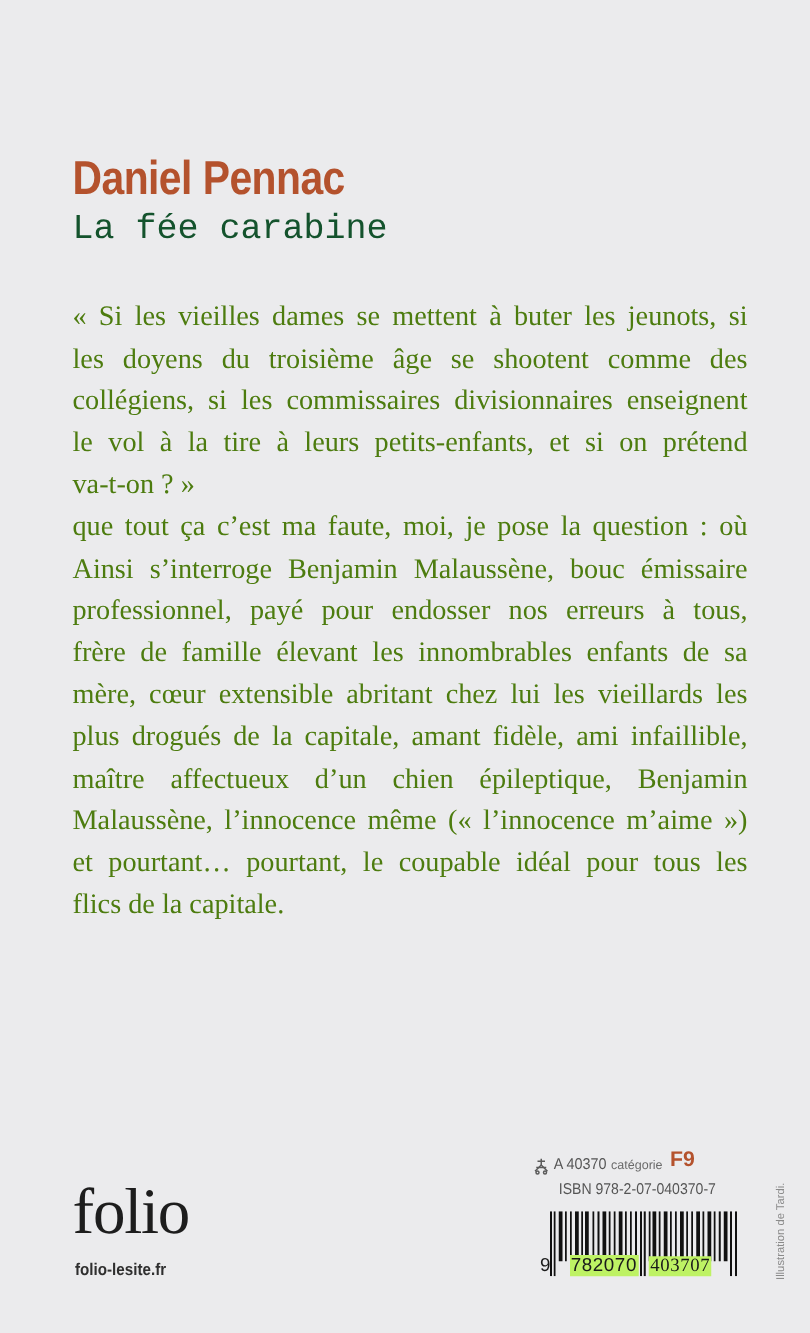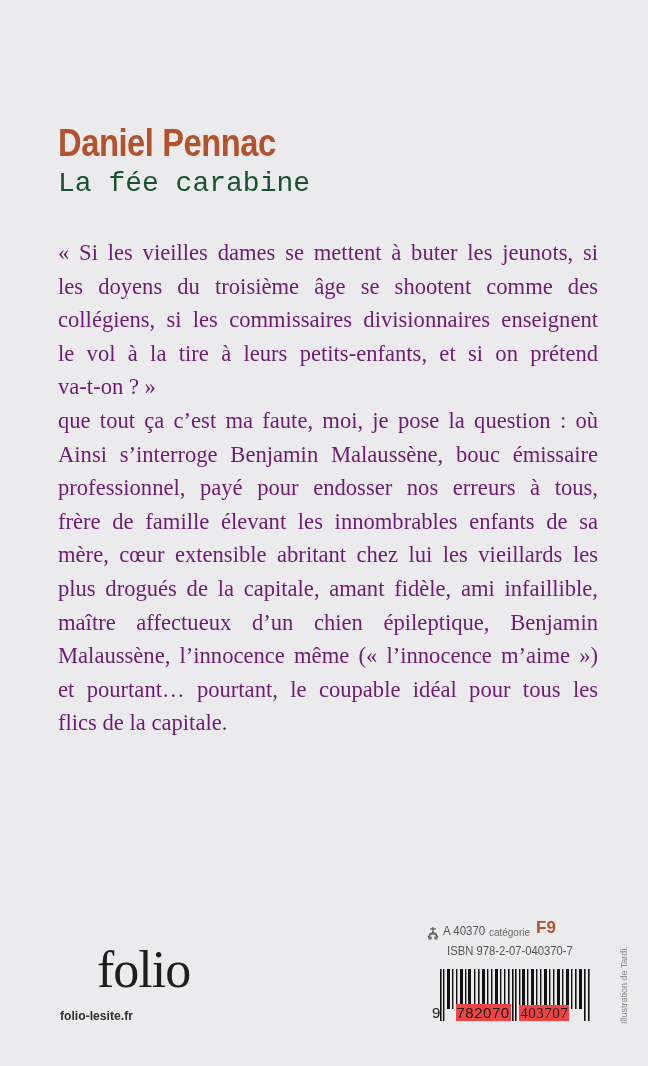--- a/index.html
+++ b/index.html
@@ -40,41 +40,40 @@
       line-height: 1;
     }
     .blurb {
       position: absolute;
       left: 58px;
       top: 236px;
       width: 540px;
       font-family: "Liberation Serif", serif;
       font-size: 22.6px;
       line-height: 33.6px;
-      color: #701a75;
+      color: #4d7c0f;
     }
     .blurb .line {
       display: block;
       white-space: nowrap;
       height: 33.6px;
     }
     .blurb .line.justify {
       text-align: justify;
       text-align-last: justify;
     }
     .publisher-logo {
       position: absolute;
       left: 58px;
       top: 944px;
       font-family: "Liberation Serif", serif;
       font-size: 52px;
       color: #1d1d1d;
       letter-spacing: -1px;
       line-height: 1;
-      margin-left: 39px;
     }
     .publisher-site {
       position: absolute;
       left: 60px;
       top: 1008px;
       font-family: "Liberation Sans", sans-serif;
       font-weight: bold;
       font-size: 13.5px;
       color: #2f2f2f;
       transform: scaleX(0.9);
@@ -142,21 +141,21 @@
       font-family: "Liberation Sans", sans-serif;
       font-size: 15px;
       color: #1a1a1a;
       letter-spacing: 0.5px;
       white-space: nowrap;
     }
     .barcode-digits .lead {
       margin-right: 4px;
     }
     .barcode-digits .grp {
-      background: #ef4444;
+      background: #bef264;
       padding: 0 1px;
     }
     .credit {
       position: absolute;
       left: 619px;
       top: 1024px;
       font-family: "Liberation Sans", sans-serif;
       font-size: 9px;
       color: #8a8a8a;
       transform: rotate(-90deg);

